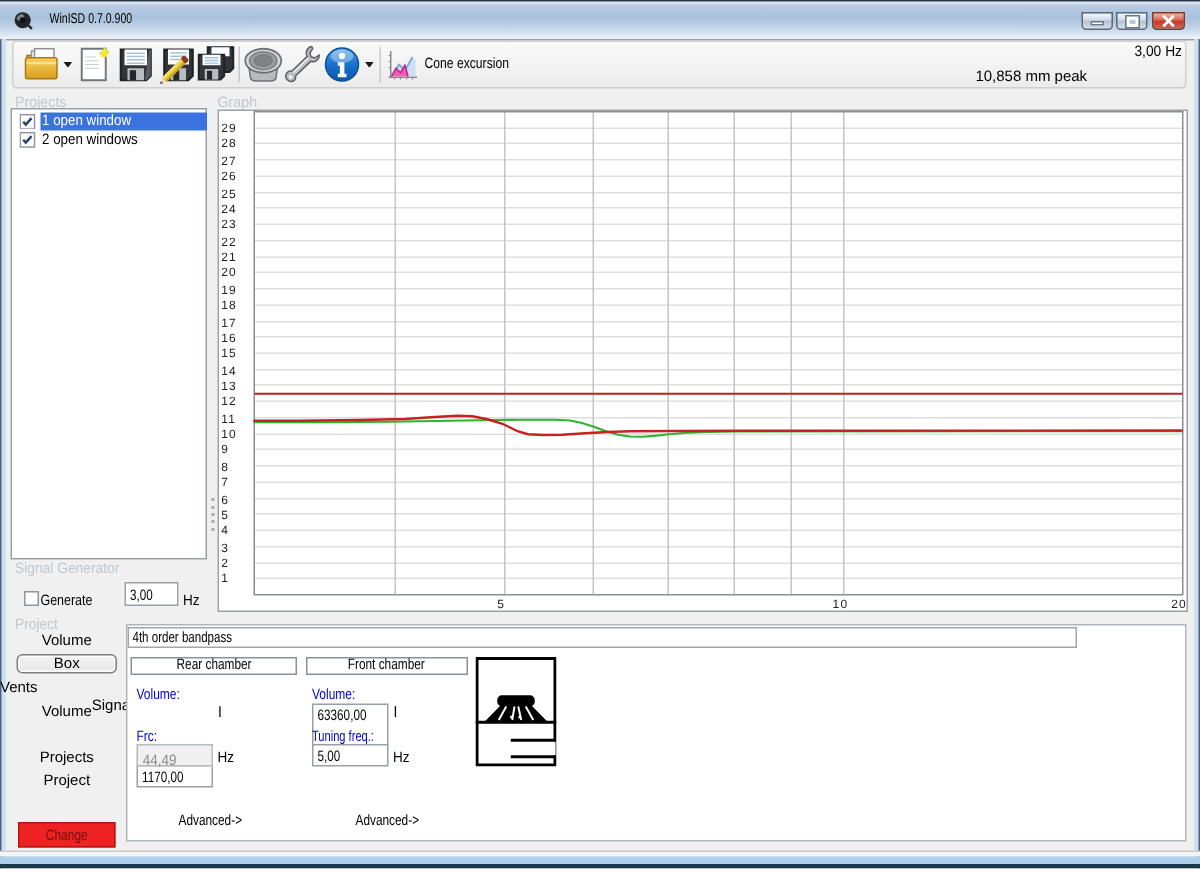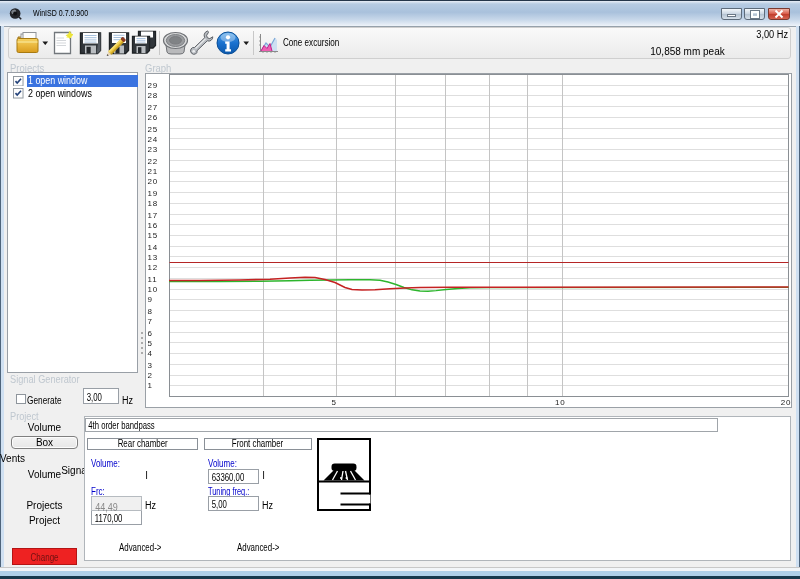--- a/index.html
+++ b/index.html
@@ -284,21 +284,21 @@
 <div class="field" style="left:84.5px;top:417.5px;width:633px;height:14px;border-color:#a0a5aa;"><span style="display:inline-block;font-size:10px;transform:scaleX(0.77);transform-origin:0 0;padding:1.5px 0 0 3px;white-space:nowrap;">4th order bandpass</span></div>
 <div class="abs" style="left:87px;top:438px;width:111px;height:12px;background:#fff;border:1px solid #8a9097;font-size:10px;text-align:center;line-height:10px;"><span style="display:inline-block;transform:scaleX(0.79);">Rear chamber</span></div>
 <div class="abs" style="left:204px;top:438px;width:108px;height:12px;background:#fff;border:1px solid #8a9097;font-size:10px;text-align:center;line-height:10px;"><span style="display:inline-block;transform:scaleX(0.79);">Front chamber</span></div>
 <div class="abs blue" style="left:91px;top:457.8px;font-size:10px;transform:scaleX(0.8);transform-origin:0 0;">Volume:</div>
 <div class="field" style="left:90.5px;top:494px;width:51.5px;height:15px;margin-top:16px;"><span style="display:inline-block;font-size:10px;transform:scaleX(0.78);transform-origin:0 0;padding:2px 0 0 3.5px;">1170,00</span></div>
 <div class="abs" style="left:145.5px;top:470.3px;font-size:10px;color:#000;">l</div>
 <div class="abs blue" style="left:91px;top:485.9px;font-size:10px;transform:scaleX(0.8);transform-origin:0 0;">Frc:</div>
 <div class="abs" style="left:90.5px;top:496px;width:51.5px;height:15px;background:#f0f0f0;border:1px solid #b6bbc0;color:#8a8a8a;"><span style="display:inline-block;font-size:10px;transform:scaleX(0.9);transform-origin:0 0;padding:2px 0 0 3.5px;">44,49</span></div>
 <div class="abs" style="left:144.6px;top:500.3px;font-size:10px;color:#000;transform:scaleX(0.9);transform-origin:0 0;">Hz</div>
 <div class="abs blue" style="left:207.8px;top:457.8px;font-size:10px;transform:scaleX(0.8);transform-origin:0 0;">Volume:</div>
-<div class="field" style="left:207.8px;top:469px;width:51.5px;height:15px;"><span style="display:inline-block;font-size:10px;transform:scaleX(0.78);transform-origin:0 0;padding:2px 0 0 3.5px;">63360,00</span></div>
+<div class="field" style="left:207.8px;top:469px;width:51.5px;height:28px;"><span style="display:inline-block;font-size:10px;transform:scaleX(0.78);transform-origin:0 0;padding:2px 0 0 3.5px;">63360,00</span></div>
 <div class="abs" style="left:262.5px;top:470.3px;font-size:10px;color:#000;">l</div>
 <div class="abs blue" style="left:207.8px;top:485.9px;font-size:10px;transform:scaleX(0.74);transform-origin:0 0;white-space:nowrap;">Tuning freq.:</div>
 <div class="field" style="left:207.8px;top:496px;width:51.5px;height:15px;"><span style="display:inline-block;font-size:10px;transform:scaleX(0.78);transform-origin:0 0;padding:2px 0 0 3.5px;">5,00</span></div>
 <div class="abs" style="left:261.5px;top:500.3px;font-size:10px;color:#000;transform:scaleX(0.9);transform-origin:0 0;">Hz</div>
 <svg class="abs" style="left:317px;top:438px;" width="54" height="73" viewBox="0 0 54 73">
  <rect x="1" y="1" width="52" height="71" fill="#fff" stroke="#000" stroke-width="2"></rect>
  <line x1="0" y1="43.5" x2="54" y2="43.5" stroke="#000" stroke-width="2"></line>
  <rect x="14.5" y="25.5" width="25" height="7.5" rx="3.2" fill="#000"></rect>
  <path d="M17 32 L37 32 L47.5 42.6 L6.5 42.6 Z" fill="#000"></path>
  <g stroke="#fff" stroke-width="1.3" fill="none">

